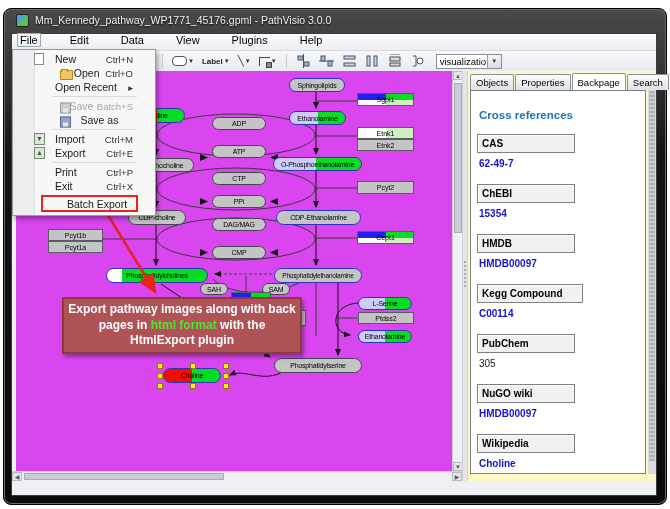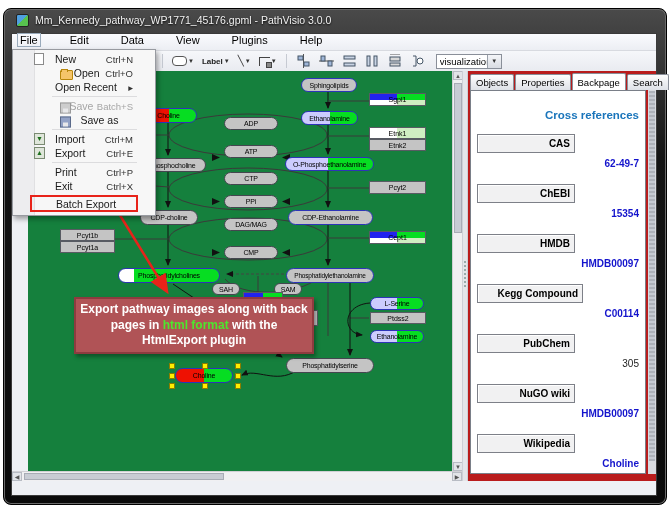--- a/index.html
+++ b/index.html
@@ -23,29 +23,29 @@
   .tbtn{height:16px;display:flex;align-items:center;gap:1px;padding:0 2px;}
   .caret{font-size:6px;color:#333;}
   .pilglyph{width:13px;height:8px;border:1px solid #555;border-radius:4px;background:#fff;}
   .lblglyph{font-size:8px;color:#222;font-weight:bold;}
   .lineglyph{font-size:10px;color:#333;line-height:10px;}
   .elbowglyph{width:10px;height:8px;border-left:1px solid #444;border-top:1px solid #444;position:relative;}
   .elbowglyph::after{content:"";position:absolute;right:-2px;bottom:-2px;width:4px;height:4px;background:#888;border:1px solid #444;}
   .ticon{width:15px;height:14px;display:block;}
   
   .main{position:absolute;left:0;top:37px;width:644px;height:410px;}
-  .canvas{position:absolute;left:16px;top:0;width:440px;height:400px;background:#15803d;overflow:hidden;}
+  .canvas{position:absolute;left:4px;top:0;width:440px;height:400px;background:#d946ef;overflow:hidden;}
   .vscroll{position:absolute;left:440px;top:0;width:10px;height:400px;background:#f0f0f2;border-left:1px solid #d0d0d4;}
   .hscroll{position:absolute;left:0;top:400px;width:450px;height:10px;background:#f0f0f2;border-top:1px solid #d0d0d4;box-sizing:border-box;}
   .sb-btn{position:absolute;width:10px;height:9px;background:#e2e4e8;border:1px solid #b8bcc4;font-size:6px;line-height:8px;text-align:center;color:#555;box-sizing:border-box;}
   .sb-thumb{position:absolute;background:#c8ccd4;border:1px solid #a8acb6;box-sizing:border-box;}
   .splitter{position:absolute;left:450px;top:0;width:6px;height:410px;background:#e4e6ea;border-left:1px solid #cdd0d6;border-right:1px solid #cdd0d6;box-sizing:border-box;}
   .splitter::after{content:"";position:absolute;left:1px;top:190px;width:2px;height:26px;background:repeating-linear-gradient(#9aa 0 2px,transparent 2px 4px);}
   
-  .panel{position:absolute;left:456px;top:0;width:188px;height:410px;background:#b91c1c;text-align:right;}
+  .panel{position:absolute;left:456px;top:0;width:188px;height:410px;background:#fef9c3;}
   .tabs{position:absolute;left:2px;top:2px;right:2px;height:17px;display:flex;align-items:flex-end;}
   .tab{border:1px solid #8a8f99;border-bottom:none;background:linear-gradient(#fdfdfd,#dee1e7);font-size:9.5px;padding:2px 5px 2px 5px;margin-right:1px;border-radius:2px 2px 0 0;white-space:nowrap;}
   .tab.active{background:#fff;padding-top:3px;position:relative;z-index:3;}
   .panelbody{position:absolute;left:2px;top:19px;width:176px;height:384px;background:#fff;border:1px solid #7a7f88;box-sizing:border-box;padding:4px 6px;overflow:hidden;}
   .pscroll{position:absolute;right:0px;top:19px;width:8px;height:384px;background:#d9dbe0;}
   .pscroll .pthumb{position:absolute;left:1px;top:1px;width:6px;height:370px;background:repeating-linear-gradient(#aeb2ba 0 2px,#c6cad2 2px 4px);}
   .xref-h{color:#1a75bb;font-weight:bold;font-size:11.5px;margin:14px 0 6px 2px;}
   .sec{margin-top:13px;}
   .sec-box{width:88px;border:1px solid #7d8088;background:#f1f1f2;box-shadow:inset 1px 1px 0 #fff;font-weight:bold;font-size:10px;padding:3px 4px;white-space:nowrap;}
   .sec-link{display:inline-block;color:#1414cc;font-weight:bold;font-size:10px;margin:5px 0 0 2px;}
@@ -70,21 +70,21 @@
   .annot{position:absolute;left:46px;top:226px;width:240px;height:57px;background:#b05356;border:2px solid #8d3b3f;color:#fff;font-weight:bold;font-size:12px;line-height:1.3;text-align:center;display:flex;flex-direction:column;justify-content:center;z-index:20;box-shadow:2px 3px 4px rgba(0,0,0,.35);box-sizing:border-box;}
   .annot .hl{color:#4ee62e;}
   .edge-svg{position:absolute;left:0;top:0;z-index:1;pointer-events:none;}
   .arrow-svg{position:absolute;left:0;top:0;z-index:30;pointer-events:none;}
   
   .fmenu{position:absolute;left:0;top:15px;width:110px;background:#f7f7f7;border:1px solid #979aa0;box-shadow:2px 3px 5px rgba(0,0,0,.35);z-index:60;padding:2px 16px;}
   .fmenu::before{content:"";position:absolute;left:0;top:0;bottom:0;width:21px;background:#ededef;border-right:1px solid #e0e0e2;}
   .fitem{position:relative;height:14px;display:flex;align-items:center;justify-content:space-between;font-size:10.5px;padding:0 6px 0 26px;color:#1a1a1a;}
   .fitem .sc{font-size:9.5px;color:#333;}
   .fitem.disabled, .fitem.disabled .sc{color:#a6a6a6;}
-  .fitem.batch{border:2px solid #e8231a;margin:2px 1px 1px 1px;height:13px;padding-left:24px;}
+  .fitem.batch{border:2px solid #e8231a;margin:2px 1px 1px 12px;height:13px;padding-left:24px;}
   .fsep{height:1px;background:#dcdcde;margin:2px 2px 2px 23px;}
   .fic{position:absolute;left:5px;top:50%;transform:translateY(-50%);}
   .ic-page{width:8px;height:10px;background:#fff;border:1px solid #8a8a8a;}
   .ic-folder{width:11px;height:8px;background:#f5c469;border:1px solid #b8860b;border-radius:1px;position:relative;}
   .ic-folder::before{content:"";position:absolute;left:0;top:-2px;width:5px;height:2px;background:#f5c469;border:1px solid #b8860b;border-bottom:none;}
   .ic-floppy{width:9px;height:9px;background:#93a2c6;border:1px solid #5a6a8a;position:relative;}
   .ic-floppy::after{content:"";position:absolute;left:2px;bottom:0;width:5px;height:4px;background:#e8e8ea;}
   .ic-floppy.gray{background:#cdcdcd;border-color:#9a9a9a;}
   .ic-arr{width:9px;height:10px;background:#dfe6da;border:1px solid #7a8a72;font-size:7px;line-height:9px;text-align:center;color:#1c6e1c;font-weight:bold;}
 </style>

